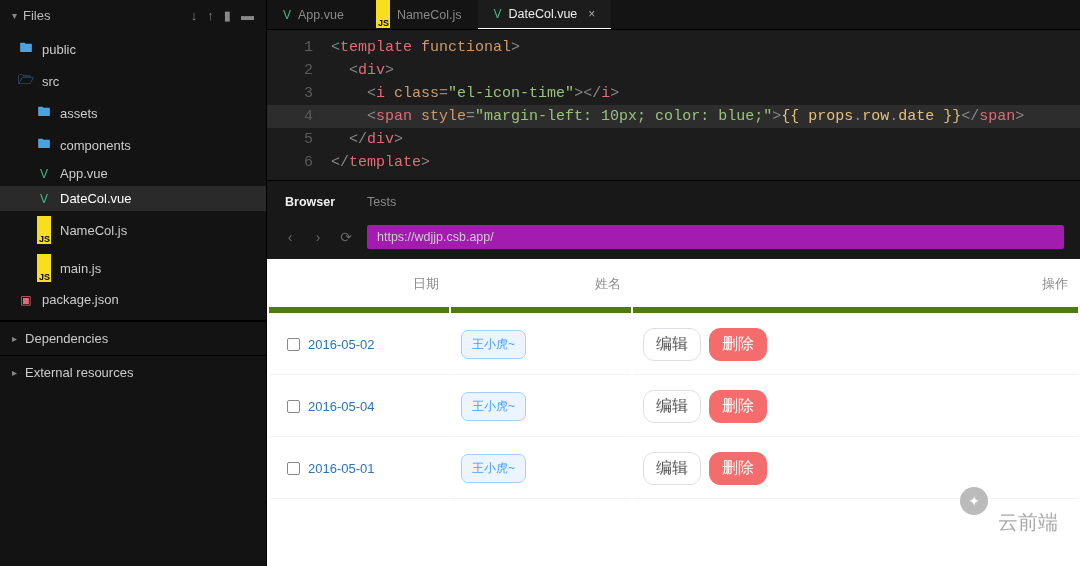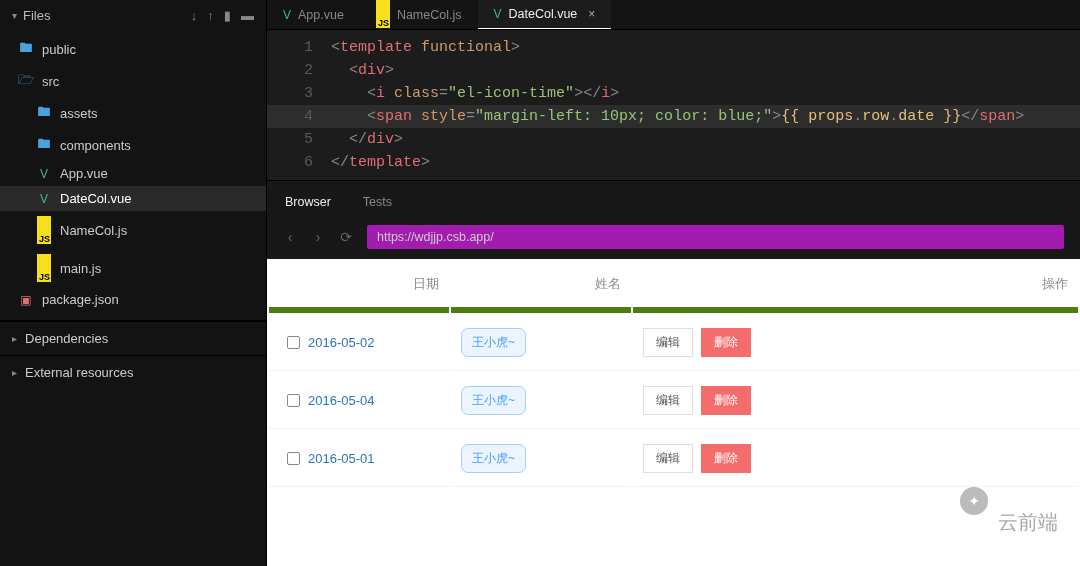--- a/index.html
+++ b/index.html
@@ -119,21 +119,21 @@
   
   .panel-tabs {
     display: flex;
     gap: 32px;
     padding: 14px 18px 10px;
     background: #181818;
     border-top: 1px solid #000;
     font-size: 12.5px;
     color: #888;
   }
-  .panel-tabs .ptab.active { color: #eee; font-weight:400; }
+  .panel-tabs .ptab.active { color: #eee; font-weight:700; }
   .browser-bar {
     display: flex;
     align-items: center;
     gap: 14px;
     padding: 6px 16px 10px;
     background: #181818;
   }
   .nav-btn { color:#666; font-size:14px; width:14px; text-align:center; }
   .url-input {
     flex: 1;
@@ -185,22 +185,22 @@
     color: #409eff;
     border-radius: 7px;
     background: #ecf5ff;
     font-size: 12px;
   }
   .op-btn {
     display:inline-block;
     padding: 5px 12px;
     border: 1px solid #dcdfe6;
     color: #555;
-    border-radius: 0;
-    font-size: 12px;
+    border-radius: 11px;
+    font-size: 16px;
     margin-right: 8px;
     background:#fff;
   }
   .op-btn.danger {
     background: #f56c6c;
     border-color: #f56c6c;
     color: #fff;
   }
   .watermark {
     position:absolute;

